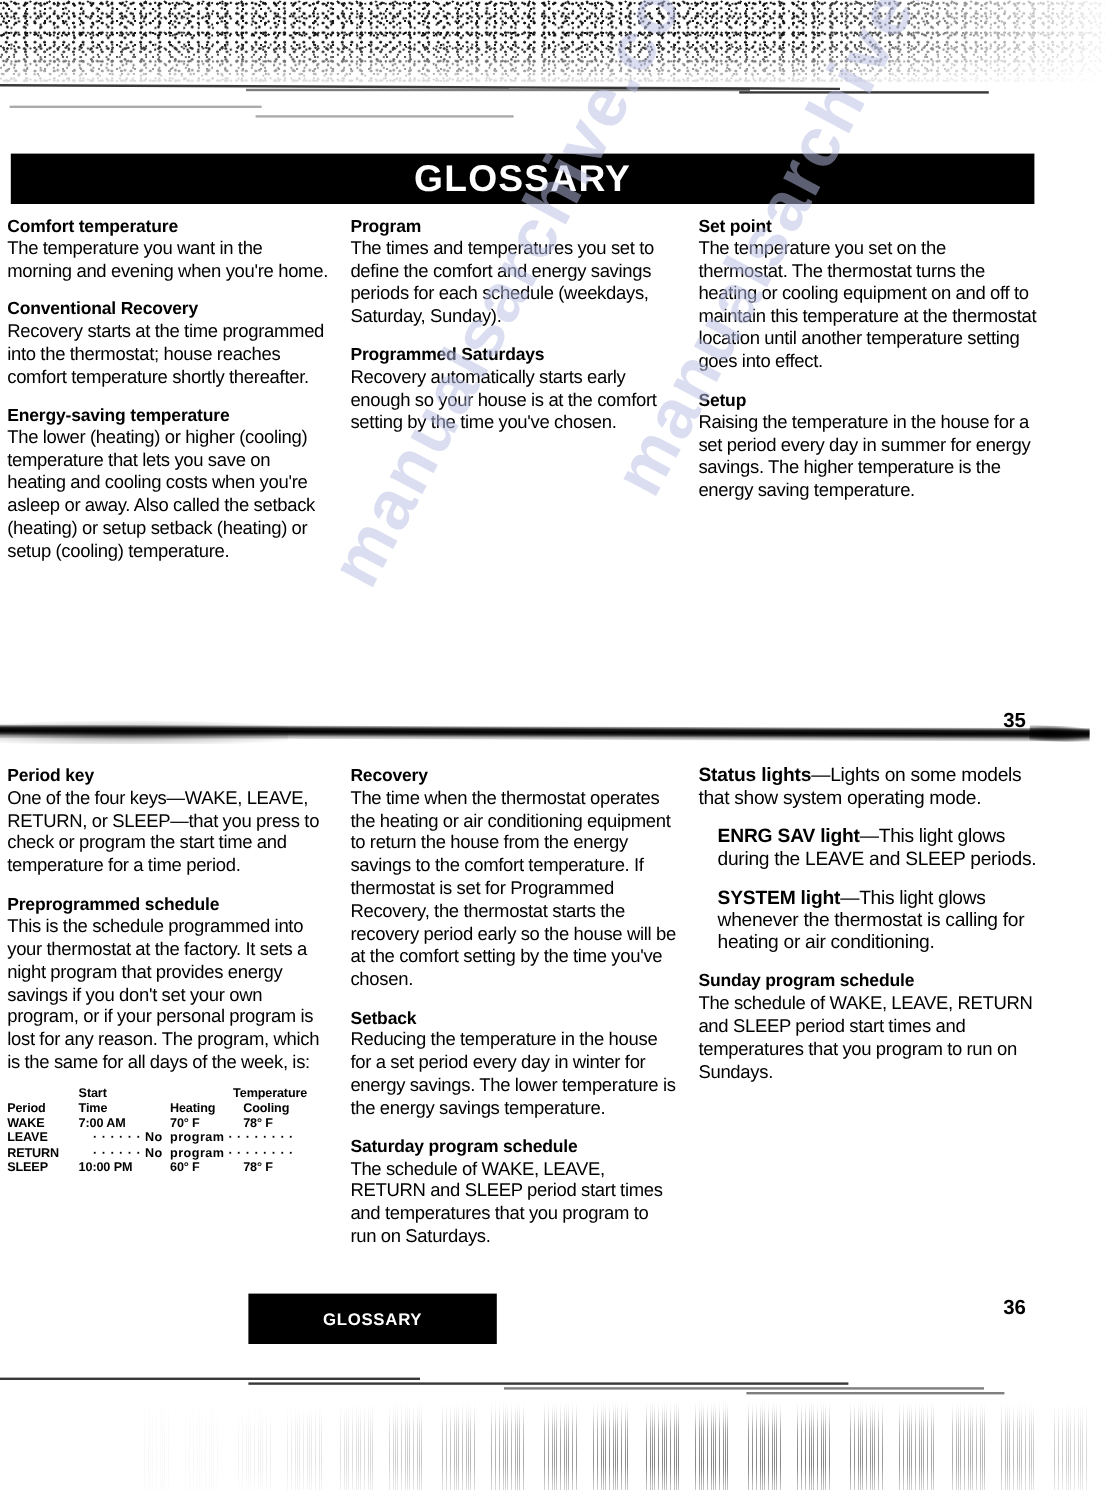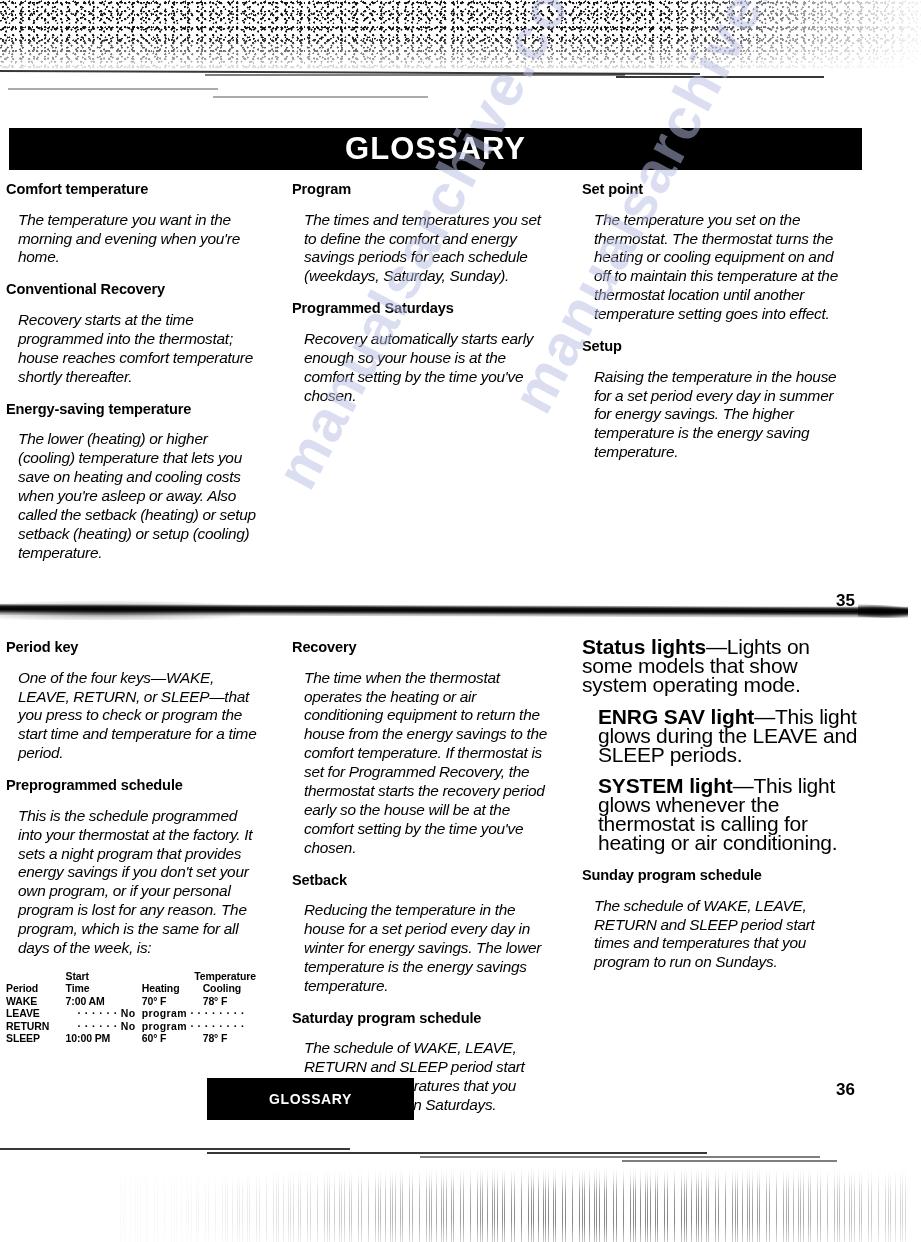--- a/index.html
+++ b/index.html
@@ -148,27 +148,26 @@
   .term {
     font-weight: bold;
     font-size: 14.6px;
     line-height: 18.6px;
     margin: 0;
     letter-spacing: -0.15px;
   }
   .def {
     font-size: 15.4px;
     line-height: 18.9px;
-    margin: 12px;
+    margin: 0;
     letter-spacing: -0.25px;
     word-spacing: -0.2px;
-    font-style: italic;
   }
   .term-inline {
-    font-size: 21px;
+    font-size: 16px;
     line-height: 18.9px;
     margin: 0;
     letter-spacing: -0.25px;
   }
   .term-inline .lead {
     font-weight: bold;
     letter-spacing: -0.15px;
   }
   .sub-entry {
     margin: 0 0 13px 16px;

